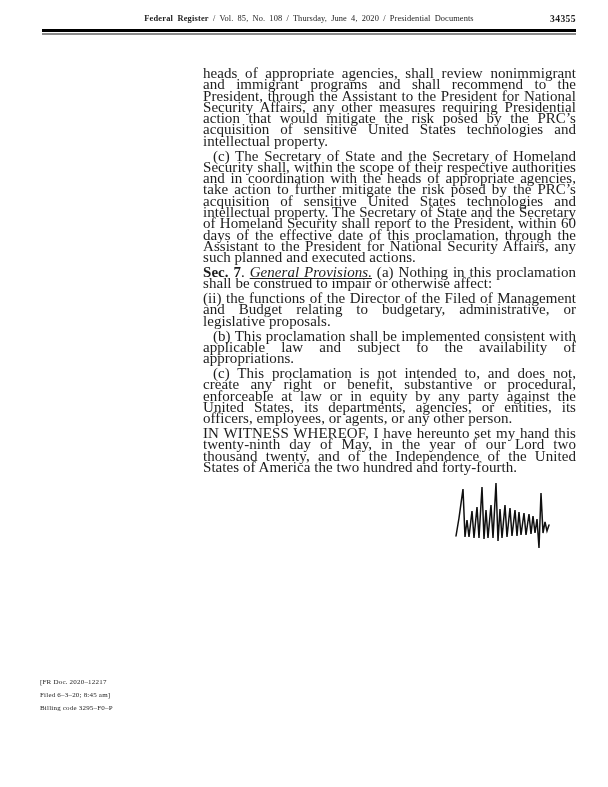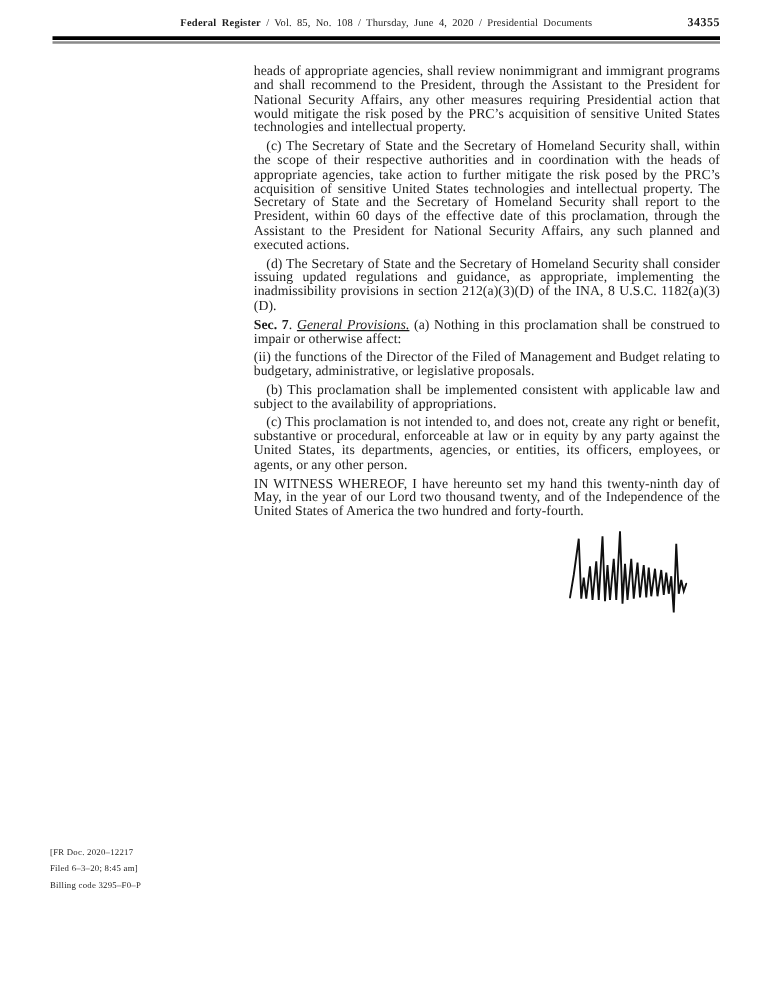--- a/index.html
+++ b/index.html
@@ -39,23 +39,23 @@
     font-size: 9.6px;
     letter-spacing: 0.4px;
   }
   .rule-black { margin-top: 3px; height: 2.6px; background: #000000; }
   .rule-gray  { margin-top: 1.6px; height: 1.9px; background: #8a8a8a; }
 
   
   .body-col {
     position: absolute;
     left: 203px;
-    top: 52px;
+    top: 68px;
     width: 373px;
-    font-size: 11px;
+    font-size: 15px;
     line-height: 11.3px;
     text-align: justify;
     letter-spacing: 0.05px;
   }
   .body-col p { margin: 0 0 3.5px 0; }
   .p-indent { text-indent: 10px; }
   .p-flush  { text-indent: 0; }
   .p-item   { margin-left: 10px; }
   .sec-label { font-weight: bold; }
   .sec-title { font-style: italic; text-decoration: underline; }
@@ -88,21 +88,20 @@
       <span class="fr-journal">Federal Register</span><span class="fr-issue"> / Vol. 85, No. 108 / Thursday, June 4, 2020 / Presidential Documents</span>
       <span class="fr-page-num">34355</span>
     </div>
     <div class="rule-black"></div>
     <div class="rule-gray"></div>
   </header>
 
   <main class="body-col">
     <p class="p-flush">heads of appropriate agencies, shall review nonimmigrant and immigrant programs and shall recommend to the President, through the Assistant to the President for National Security Affairs, any other measures requiring Presidential action that would mitigate the risk posed by the PRC’s acquisition of sensitive United States technologies and intellectual property.</p>
     <p class="p-indent">(c) The Secretary of State and the Secretary of Homeland Security shall, within the scope of their respective authorities and in coordination with the heads of appropriate agencies, take action to further mitigate the risk posed by the PRC’s acquisition of sensitive United States technologies and intellectual property. The Secretary of State and the Secretary of Homeland Security shall report to the President, within 60 days of the effective date of this proclamation, through the Assistant to the President for National Security Affairs, any such planned and executed actions.</p>
-    <p class="p-indent">(d) The Secretary of State and the Secretary of Homeland Security shall consider issuing updated regulations and guidance, as appropriate, implementing the inadmissibility provisions in section 212(a)(3)(D) of the INA, 8 U.S.C. 1182(a)(3)(D).</p>
     <p class="p-flush"><span class="sec-label">Sec. 7</span><span>. </span><span class="sec-title">General Provisions.</span><span> (a) Nothing in this proclamation shall be construed to impair or otherwise affect:</span></p>
     <p class="p-item">(ii) the functions of the Director of the Filed of Management and Budget relating to budgetary, administrative, or legislative proposals.</p>
     <p class="p-indent">(b) This proclamation shall be implemented consistent with applicable law and subject to the availability of appropriations.</p>
     <p class="p-indent">(c) This proclamation is not intended to, and does not, create any right or benefit, substantive or procedural, enforceable at law or in equity by any party against the United States, its departments, agencies, or entities, its officers, employees, or agents, or any other person.</p>
     <p class="p-flush">IN WITNESS WHEREOF, I have hereunto set my hand this twenty-ninth day of May, in the year of our Lord two thousand twenty, and of the Independence of the United States of America the two hundred and forty-fourth.</p>
 
     <div class="sig-wrap">
       <svg width="115" height="74" viewBox="0 0 115 74" xmlns="http://www.w3.org/2000/svg">
         <path d="M3 56 L6 38 L10 9 L12 57 L14 40 L16 57 L19 31 L21 58 L24 27 L26 58 L29 7 L31 59 L33 30 L35 58 L38 25 L40 58 L43 3 L45 61 L47 29 L49 58 L52 25 L54 57 L57 28 L59 56 L62 30 L64 56 L66 32 L68 55 L71 33 L73 55 L76 34 L78 54 L80 36 L82 53 L84 39 L86 68 L88 13 L90 53 L92 42 L94 51 L96 45" fill="none" stroke="#101010" stroke-width="1.5" stroke-linejoin="miter" stroke-linecap="round"></path>
       </svg>

